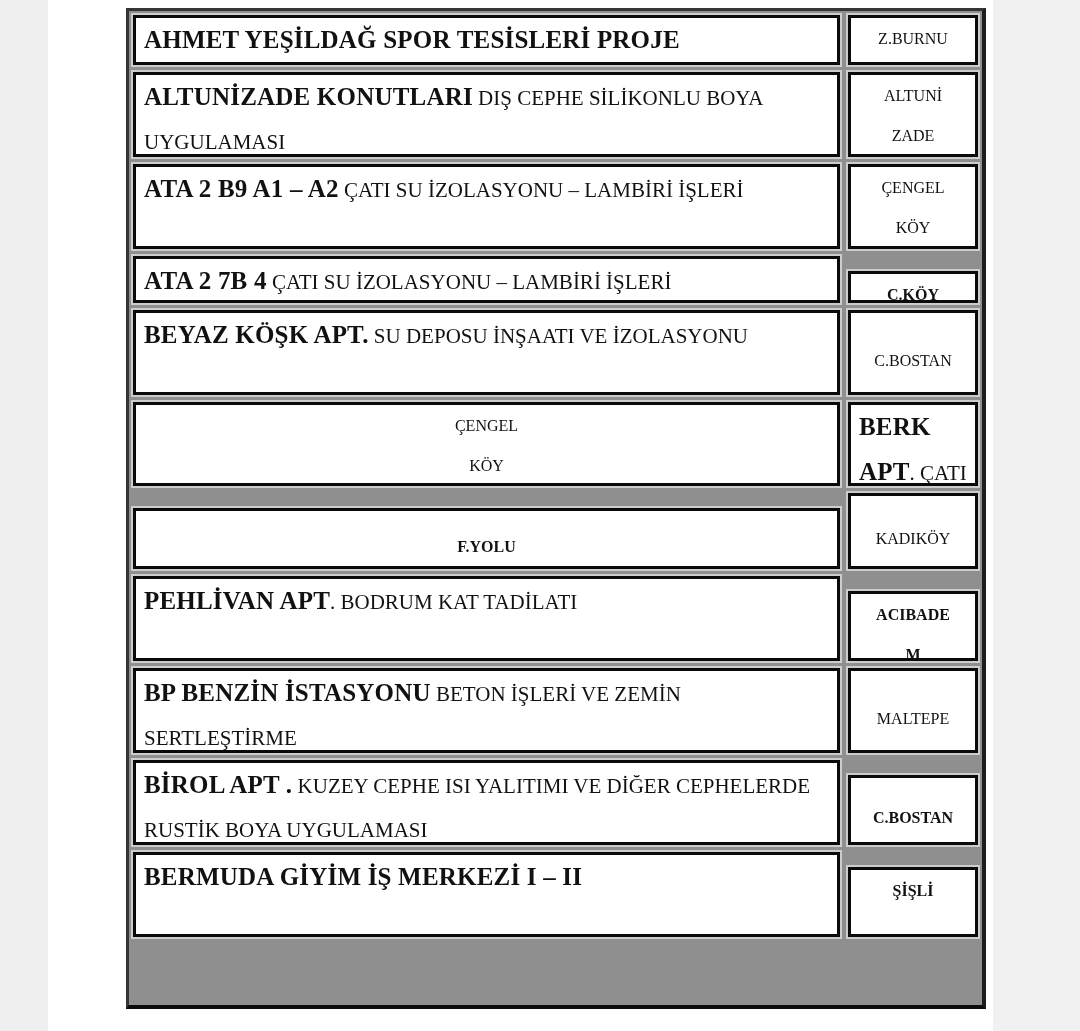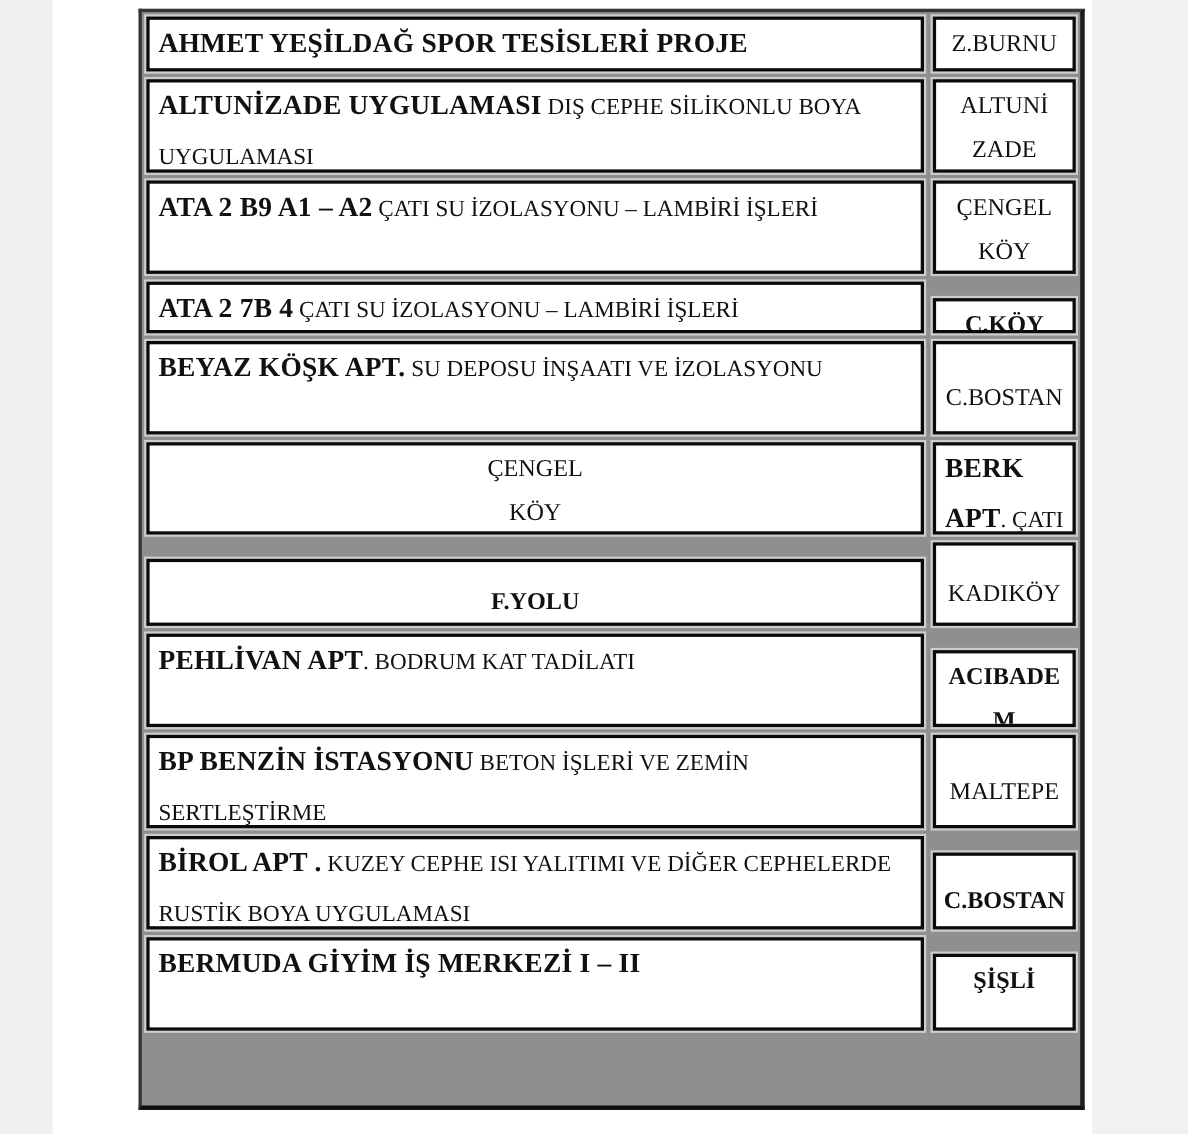--- a/index.html
+++ b/index.html
@@ -35,40 +35,40 @@
   .cell.lft{
     padding:1px 6px 0 8px;
     line-height:42px;
     text-align:left;
   }
   .cell.lft .nm{font-weight:bold;font-size:25px;letter-spacing:.2px;}
   .cell.lft .ds{font-size:21px;}
   .cell.rgt{
     display:flex;flex-direction:column;align-items:center;
     text-align:center;
-    font-size:22px;line-height:40px;
+    font-size:16px;line-height:40px;
     padding:1px 2px 0 2px;
     white-space:pre-line;
   }
   .cell.rgt.v-top{justify-content:flex-start;}
   .cell.rgt.v-mid{justify-content:center;padding-top:16px;}
   .cell.rgt.b{font-weight:bold;margin-top:15px;}
 </style>
 </head>
 <body>
 
 <div class="edge-strip left"></div>
 <div class="edge-strip right"></div>
 
 <div class="doc-table">
 
   <div class="cell lft"><span class="nm">AHMET YEŞİLDAĞ SPOR TESİSLERİ PROJE</span><span class="ds"></span></div>
   <div class="cell rgt v-top"><span>Z.BURNU</span></div>
 
-  <div class="cell lft"><span class="nm">ALTUNİZADE UYGULAMASI</span><span class="ds"> DIŞ CEPHE SİLİKONLU BOYA UYGULAMASI</span></div>
+  <div class="cell lft"><span class="nm">ALTUNİZADE KONUTLARI</span><span class="ds"> DIŞ CEPHE SİLİKONLU BOYA UYGULAMASI</span></div>
   <div class="cell rgt v-top"><span>ALTUNİ
 ZADE</span></div>
 
   <div class="cell lft"><span class="nm">ATA 2 B9 A1 – A2</span><span class="ds"> ÇATI SU İZOLASYONU – LAMBİRİ İŞLERİ</span></div>
   <div class="cell rgt v-top"><span>ÇENGEL
 KÖY</span></div>
 
   <div class="cell lft"><span class="nm">ATA 2 7B 4</span><span class="ds"> ÇATI SU İZOLASYONU – LAMBİRİ İŞLERİ</span></div>
   <div class="cell rgt v-top b"><span>Ç.KÖY</span></div>
 

